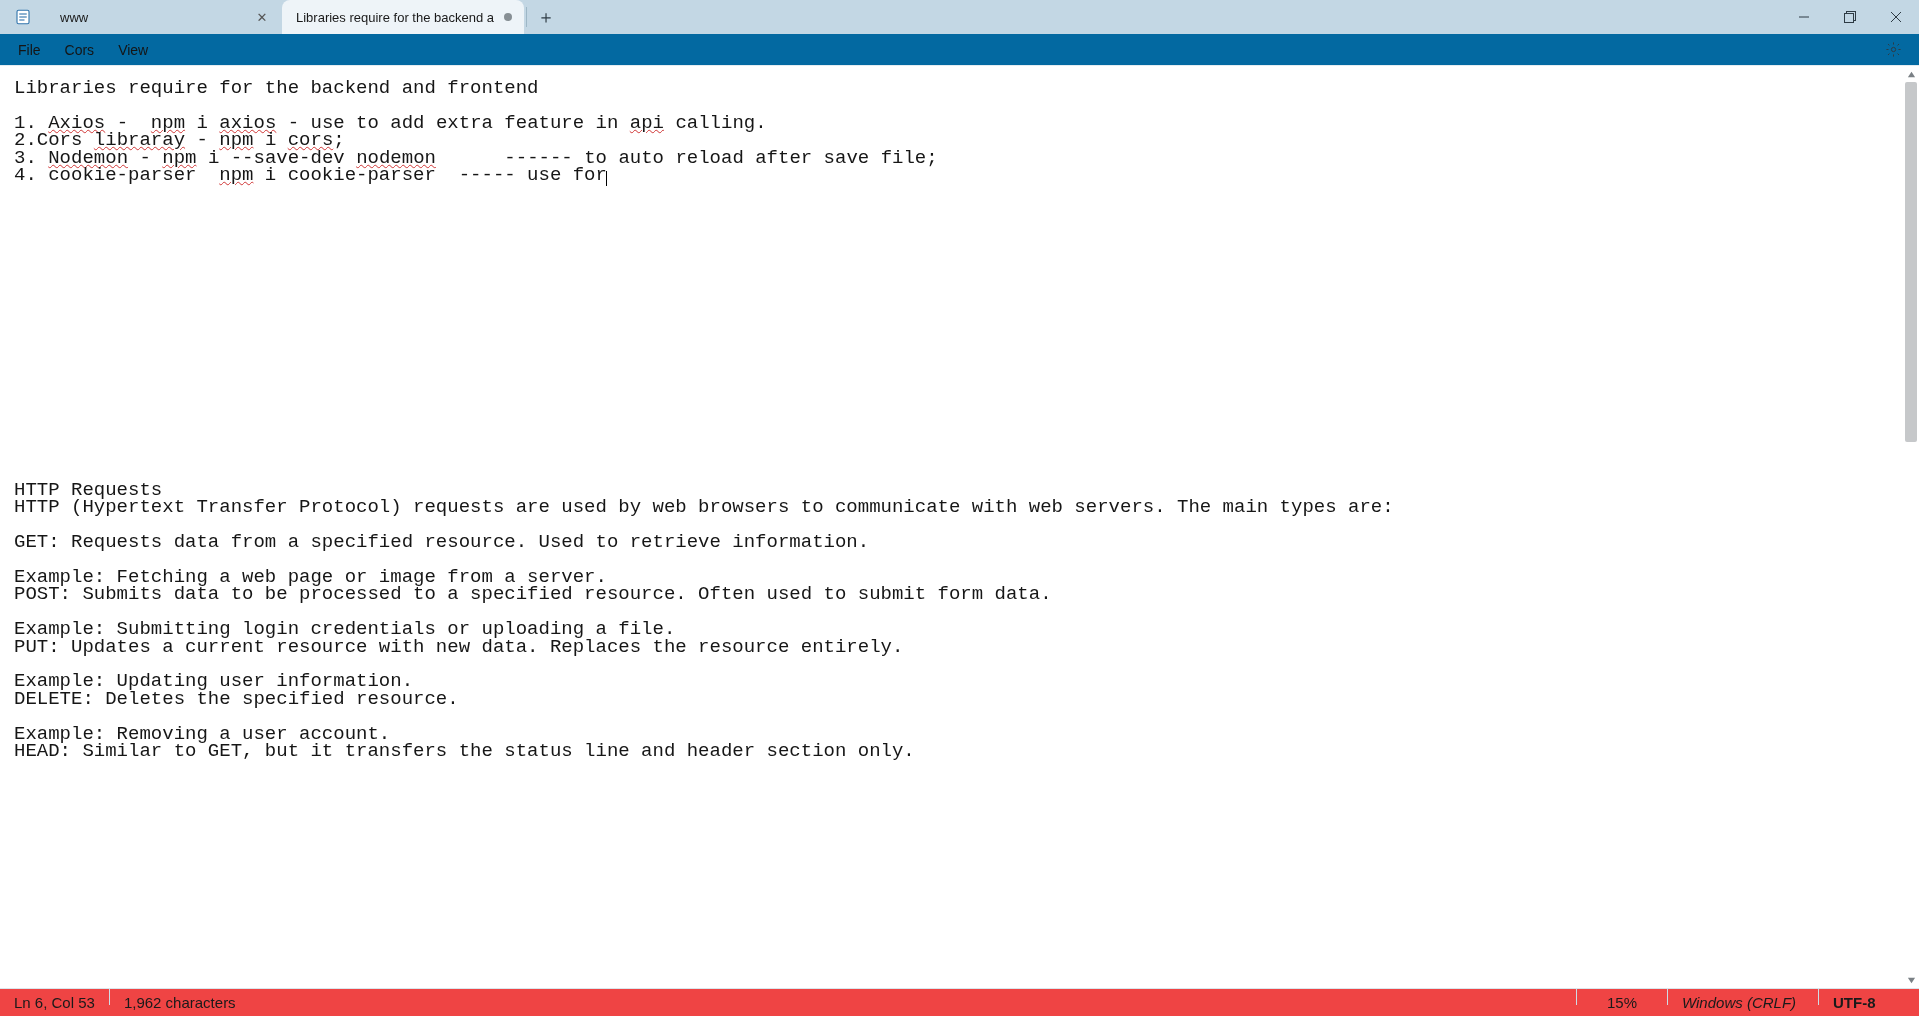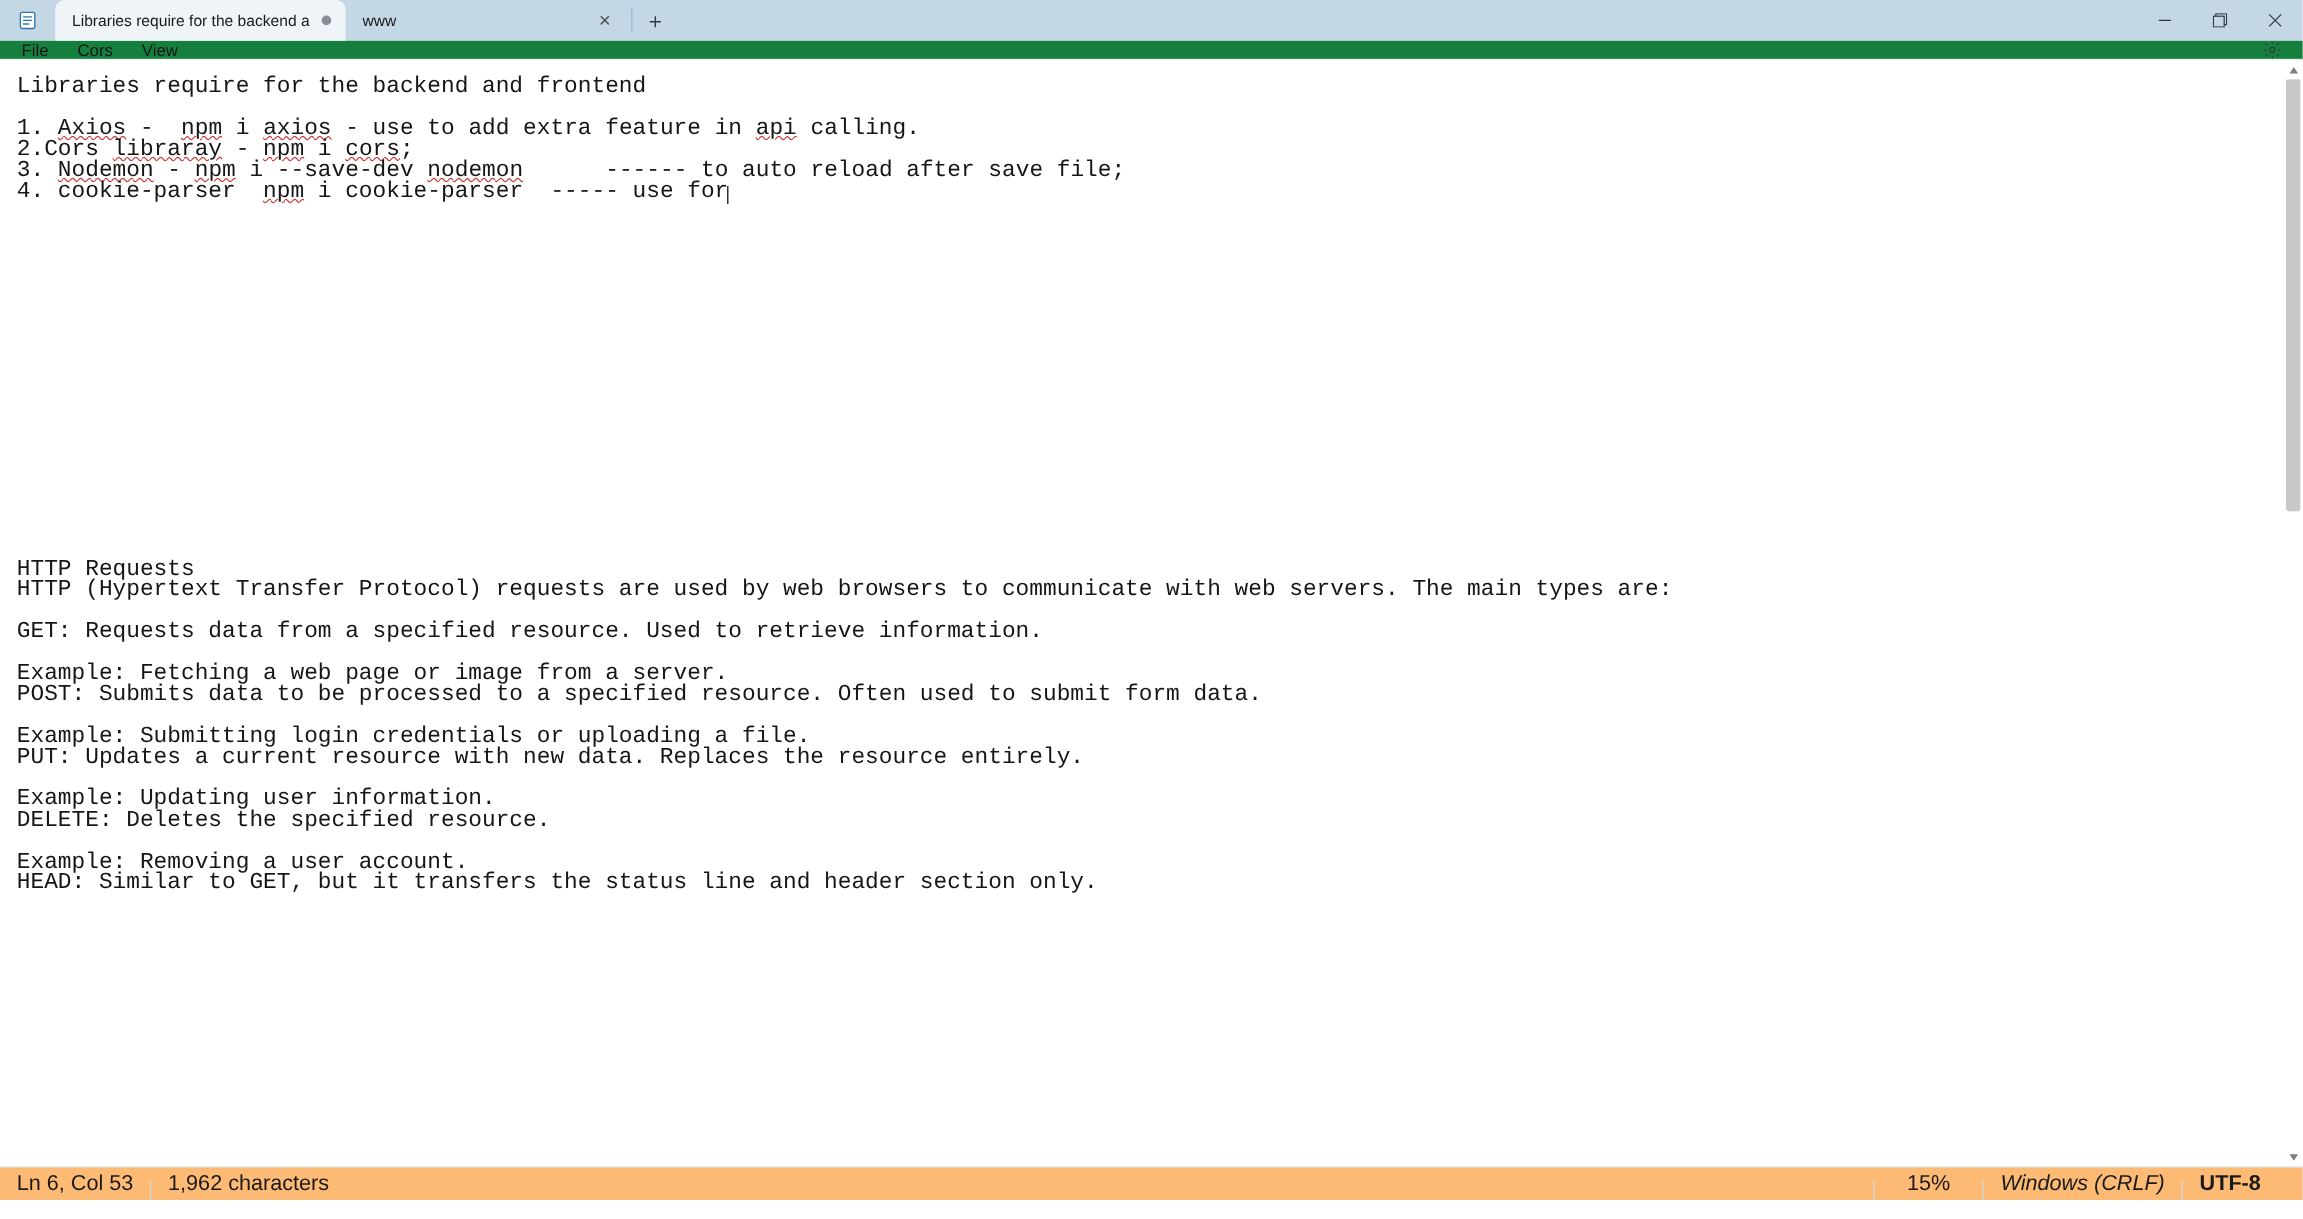--- a/index.html
+++ b/index.html
@@ -68,22 +68,22 @@
   .titlebar-spacer { flex:1; }
   .win-controls { display:flex; height:34px; }
   .win-btn {
     width:46px; height:34px; display:flex; align-items:center; justify-content:center;
     color:#2e3b44;
   }
   .win-btn svg { width:12px; height:12px; stroke:#2e3b44; stroke-width:1; fill:none; }
 
   
   .menubar {
-    height: 16px;
-    background: #15803d;
+    height: 32px;
+    background: #0369a1;
     display:flex;
     align-items:center;
     padding: 0 6px;
     border-bottom: 1px solid #e3ecf1;
   }
   .menu-item {
     padding: 4px 12px;
     color:#151515;
     font-size: 14px;
   }
@@ -138,25 +138,25 @@
     position:absolute; right:0; width:16px; height:16px; display:flex;
     align-items:center; justify-content:center; color:#6b7278;
   }
   .vscroll-arrow.up { top:0; }
   .vscroll-arrow.down { bottom:0; }
   .vscroll-arrow svg { width:9px; height:9px; fill:#7a8085; }
 
   
   .statusbar {
     height:28px;
-    background:#fdba74;
+    background:#ef4444;
     border-top:1px solid #dbe5ec;
     display:flex;
-    align-items:flex-end;
-    font-size:18px;
+    align-items:flex-start;
+    font-size:15px;
     color:#1a1a1a;
   }
   .status-cell {
     padding: 0 14px;
     height:100%;
     display:flex; align-items:center;
   }
   .status-div {
     width:1px; height:16px; background:#cfdbe3;
   }
@@ -168,28 +168,28 @@
 <div class="titlebar">
   <div class="app-icon">
     <svg viewBox="0 0 24 24">
         <rect x="4" y="3" width="16" height="18" rx="2" fill="#ffffff" stroke="#3275ad" stroke-width="1.5"></rect>
         <line x1="7" y1="8" x2="17" y2="8" stroke="#3275ad" stroke-width="1.5"></line>
         <line x1="7" y1="12" x2="17" y2="12" stroke="#3275ad" stroke-width="1.5"></line>
         <line x1="7" y1="16" x2="14" y2="16" stroke="#3275ad" stroke-width="1.5"></line>
       </svg>
   </div>
 
+  <div class="tab" style="min-width:236px;">
+    <span class="tab-label">www</span>
+    <span class="tab-close">✕</span>
+  </div>
+
   <div class="tab active">
     <span class="tab-label">Libraries require for the backend a</span>
     <span class="tab-dirty"></span>
-  </div>
-
-  <div class="tab" style="min-width:236px;">
-    <span class="tab-label">www</span>
-    <span class="tab-close">✕</span>
   </div>
 
   <div class="tab-sep"></div>
 
   <div class="new-tab">＋</div>
 
   <div class="titlebar-spacer"></div>
 
   <div class="win-controls">
     <div class="win-btn">

